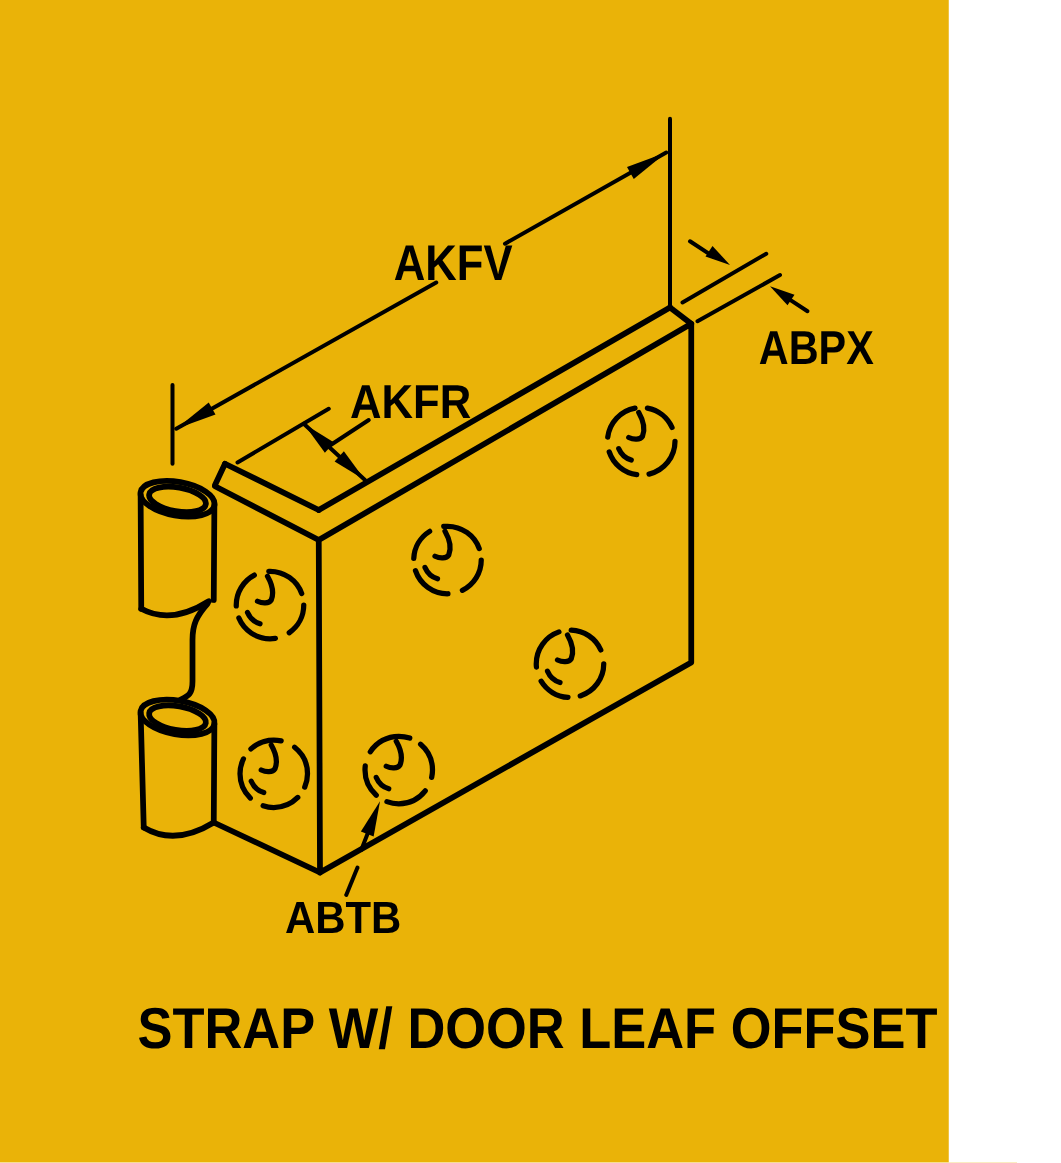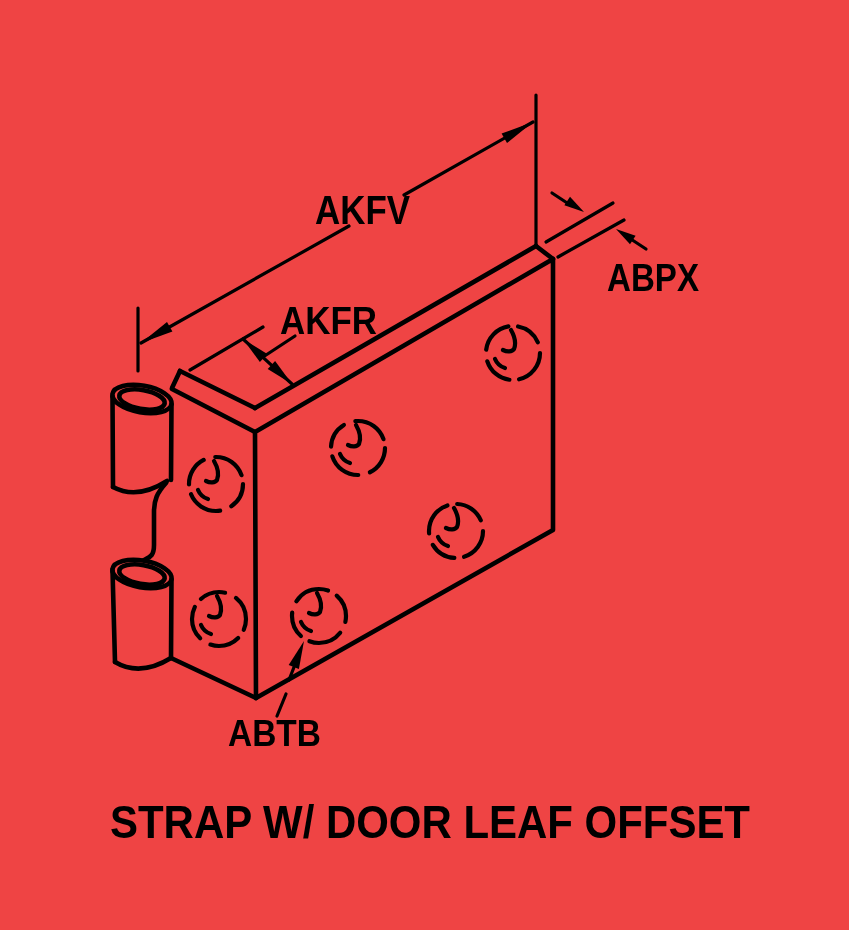--- a/index.html
+++ b/index.html
@@ -3,23 +3,23 @@
 <meta charset="utf-8">
 <style>
   html, body {
     margin: 0;
     padding: 0;
     background: #ffffff;
     font-family: "Liberation Sans", sans-serif;
   }
   .canvas {
     position: relative;
-    width: 849px;
+    width: 759px;
     height: 930px;
-    background: #ef4444;
+    background: #eab308;
     overflow: hidden;
   }
   svg { display: block; }
   text {
     font-family: "Liberation Sans", "DejaVu Sans", sans-serif;
     font-weight: bold;
     fill: #000000;
   }
 </style>
 </head>

